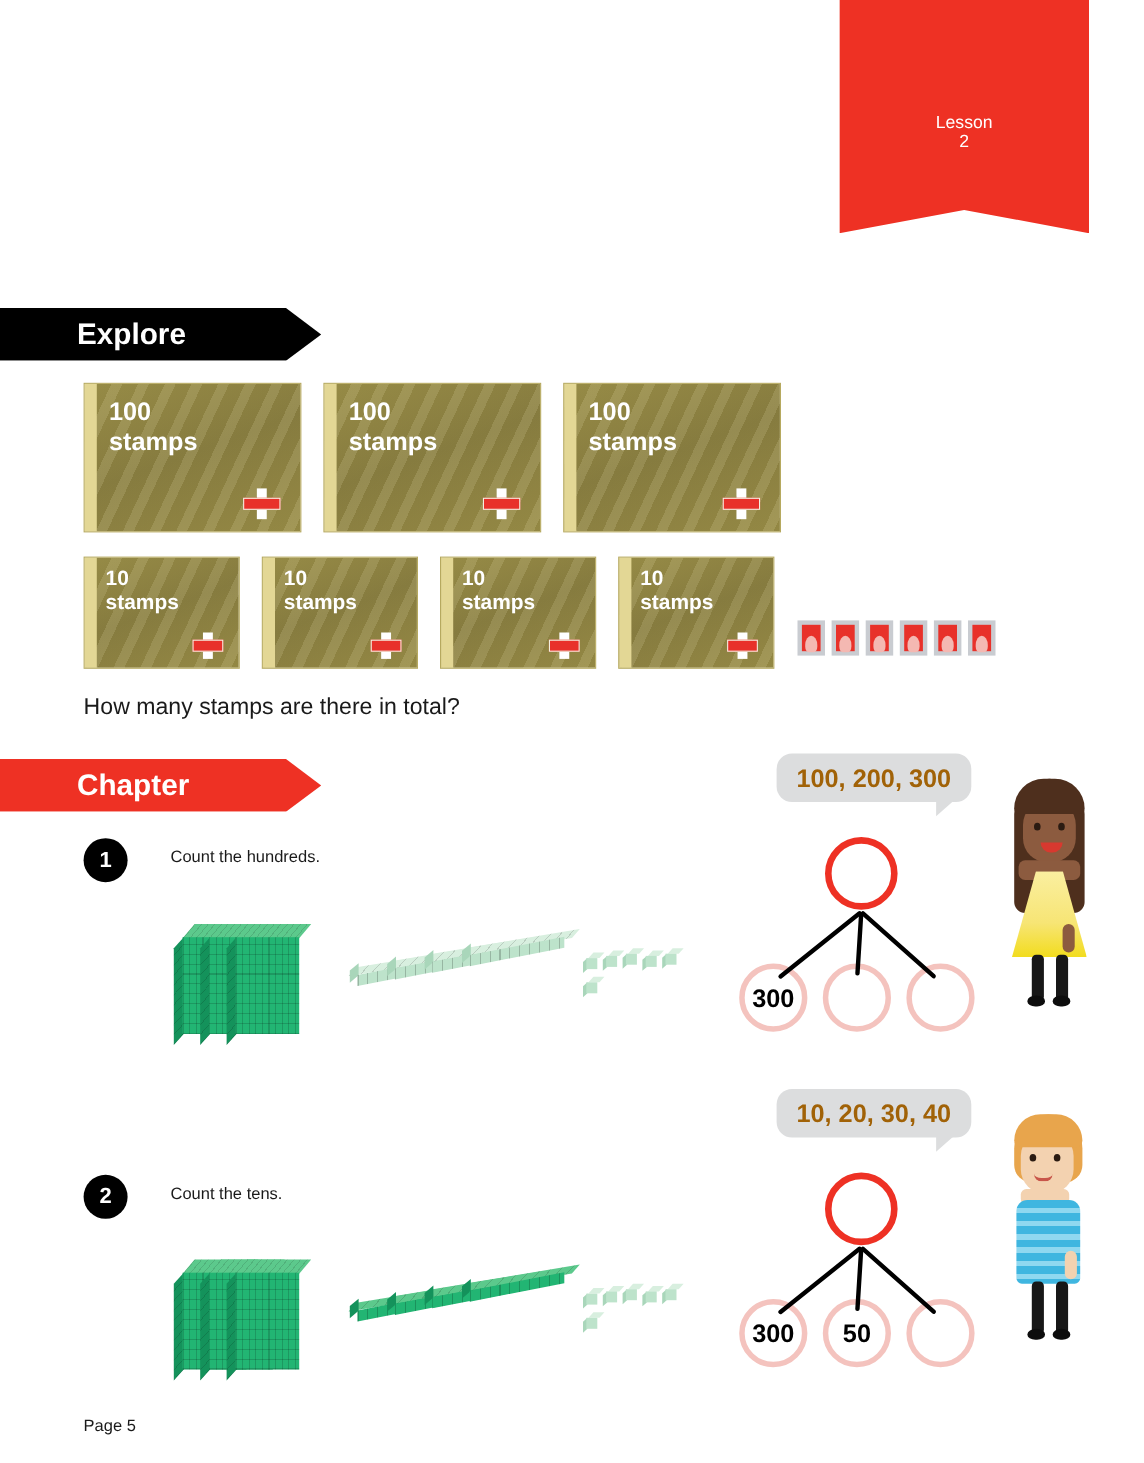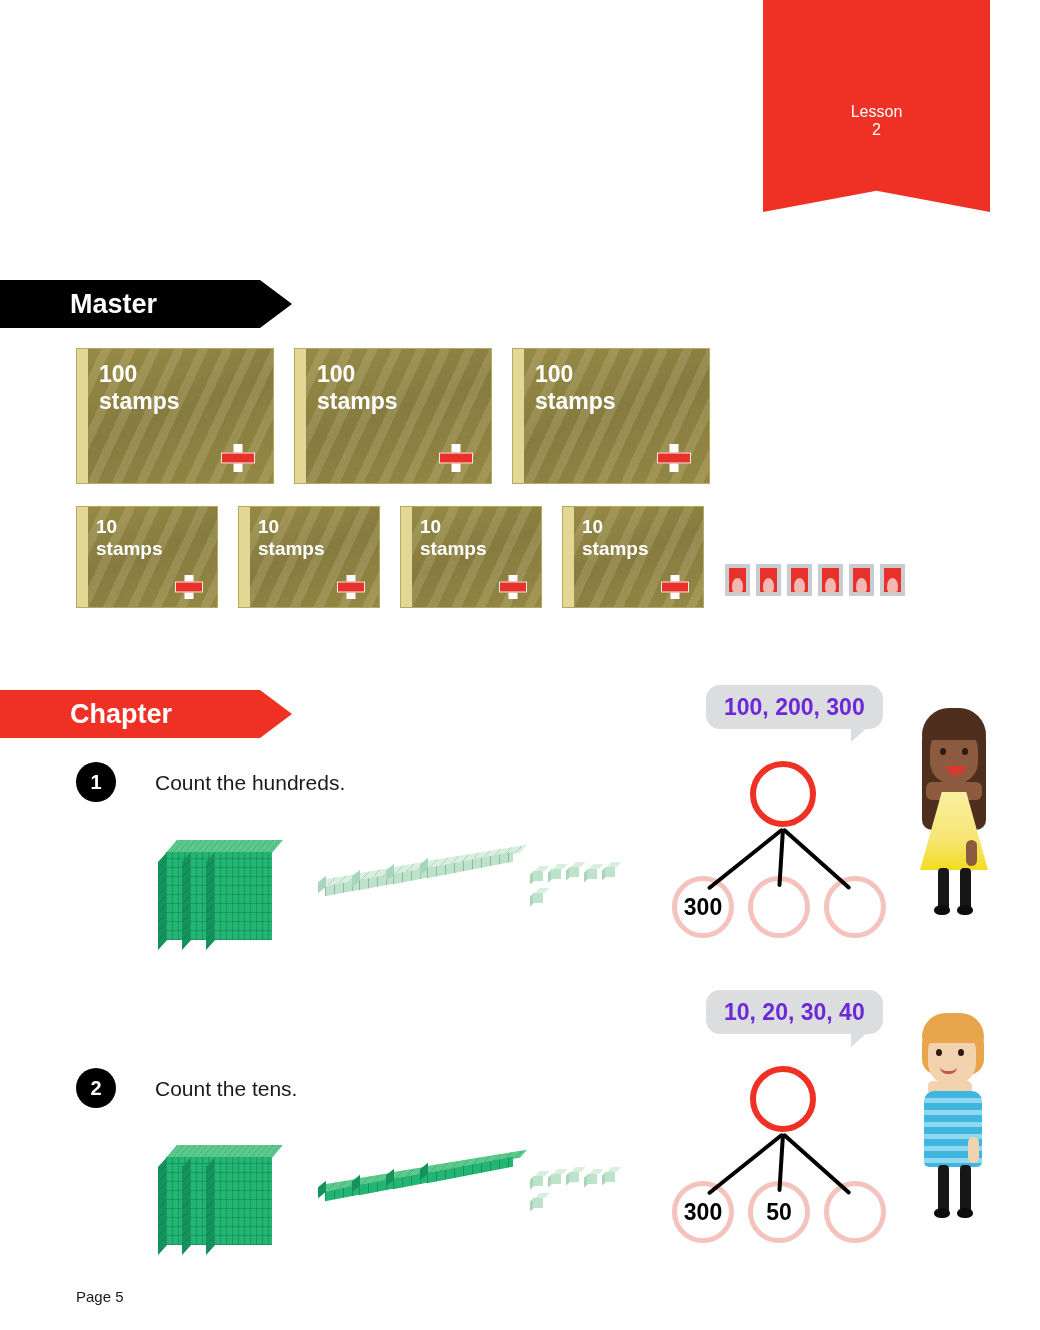--- a/index.html
+++ b/index.html
@@ -102,21 +102,21 @@
   }
 
   
   .step-badge {
     position: absolute; width: 40px; height: 40px; border-radius: 50%;
     background: #000; color: #fff;
     display: flex; align-items: center; justify-content: center;
     font-size: 20px; font-weight: bold;
   }
   .step-text {
-    position: absolute; font-size: 21px; color: #1a1a1a;
+    position: absolute; font-size: 15px; color: #1a1a1a;
   }
 
   
   .blocks { position: absolute; }
   .flat { position: absolute; width: 74px; height: 104px; }
   .rod  { position: absolute; width: 96px; height: 24px; }
   .cube { position: absolute; width: 15px; height: 16px; }
 
   .g-dark  { --top:#5cc98c; --face:#22B573; --side:#14925b; }
   .g-light { --top:#d8efdf; --face:#bde3cb; --side:#a9d6ba; }
@@ -171,21 +171,21 @@
   .cube .cap {
     position: absolute; left: 0; top: 5px; width: 4px; height: 10px;
     background: var(--side);
     transform: skewY(-42deg); transform-origin: top right;
   }
 
   
   .bubble {
     position: absolute; background: #DCDDDE; border-radius: 14px;
     display: flex; align-items: center; justify-content: center;
-    font-size: 23px; font-weight: bold; color: #6d28d9;
+    font-size: 23px; font-weight: bold; color: #a16207;
     padding: 0 18px; height: 44px;
   }
   .bubble::after {
     content: ""; position: absolute; right: 16px; bottom: -13px;
     border-left: 16px solid #DCDDDE;
     border-bottom: 14px solid transparent;
   }
 
   
   .bond { position: absolute; }
@@ -235,21 +235,21 @@
 
 <div class="page">
 
   <div class="lesson-flag">
     <span>Lesson</span>
     <span>2</span>
   </div>
 
 
   <div class="banner explore">
-    <span>Master</span>
+    <span>Explore</span>
   </div>
 
   <div class="box big" style="left:76px; top:348px; width:198px; height:136px;">
     <div class="spine"></div>
     <div class="label">
       <div>100</div>
       <div>stamps</div>
     </div>
     <div class="clasp">
         <div class="v"></div>
@@ -356,20 +356,21 @@
         </div>
       </div>
       <div class="stamp" style="left: 880px; top: 564px;">
         <div class="frame"></div>
         <div class="inner">
           <div class="head"></div>
         </div>
       </div>
     </div>
 
+  <div class="question">How many stamps are there in total?</div>
 
   <div class="banner master">
     <span>Chapter</span>
   </div>
 
   <div class="step-badge" style="left:76px; top:762px;">
     <span>1</span>
   </div>
   <div class="step-text" style="left:155px; top:771px;">Count the hundreds.</div>
   <div class="blocks" id="blocks-1" style="left:150px; top:832px; width:470px; height:120px;">

